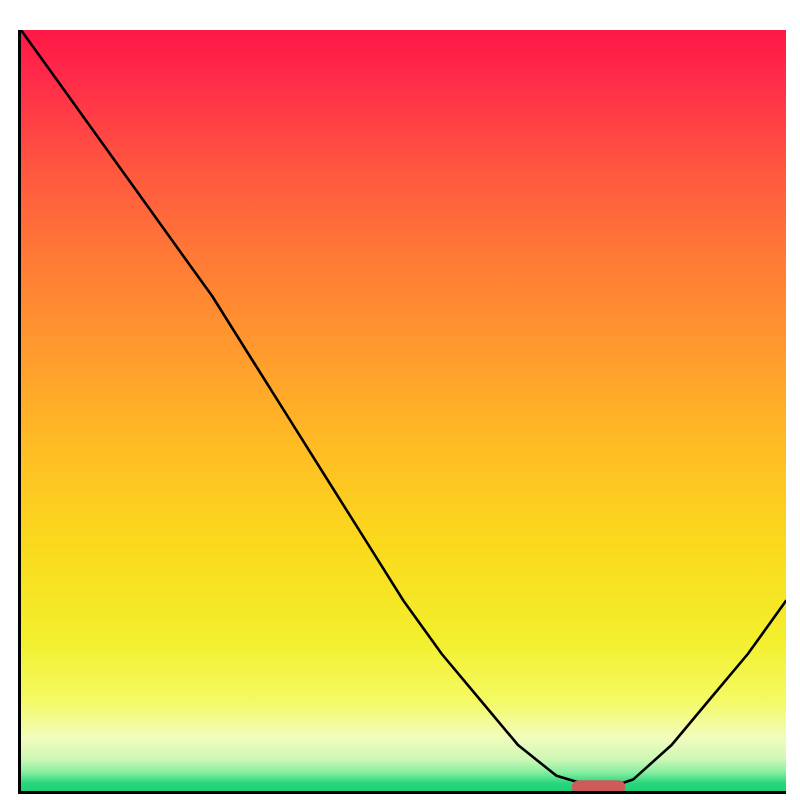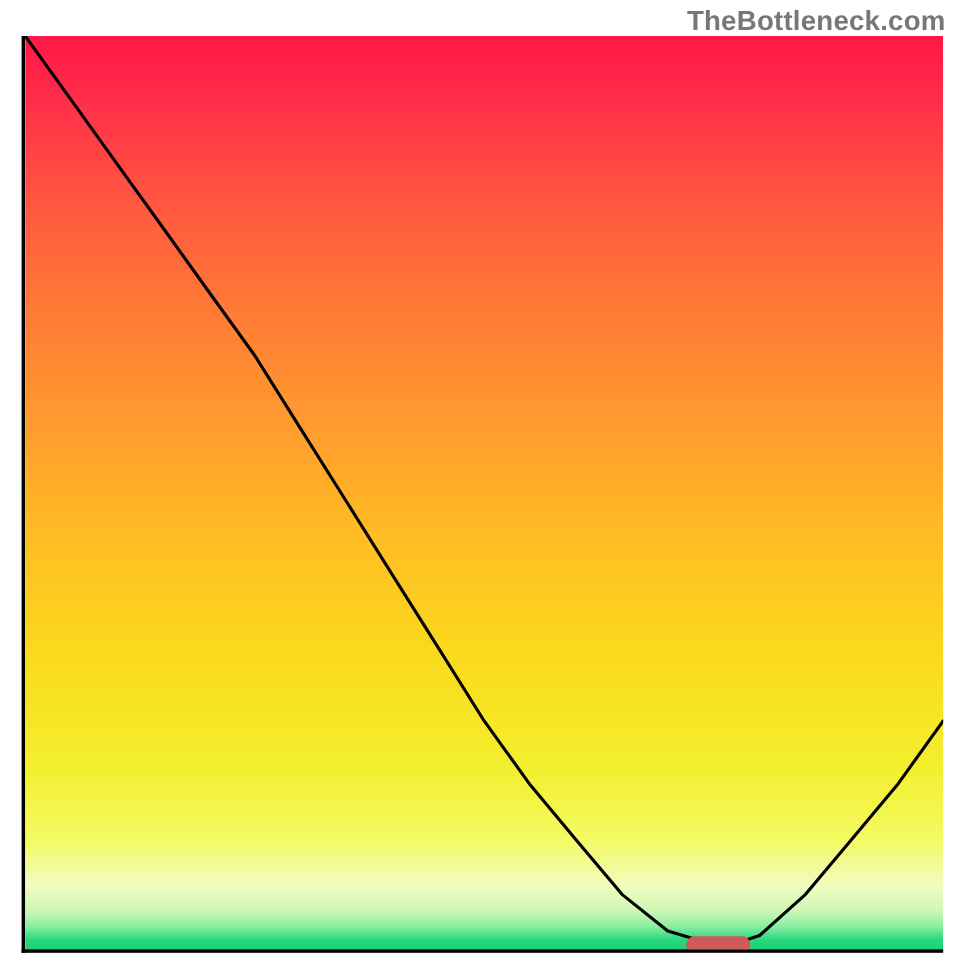--- a/index.html
+++ b/index.html
@@ -51,21 +51,20 @@
   }
   .marker {
     fill: #cf5a5a;
     stroke: none;
   }
 </style>
 </head>
 <body>
 <div class="container">
 
-  <div class="watermark">TheBottleneck.com</div>
 
   <div class="plot-frame"></div>
 
   <svg class="plot" viewBox="0 0 765 761" preserveAspectRatio="none">
     <defs>
       <linearGradient id="bg-grad" x1="0" y1="0" x2="0" y2="1">
         <stop offset="0" stop-color="#ff1846"></stop>
         <stop offset="0.06" stop-color="#ff2a4a"></stop>
         <stop offset="0.18" stop-color="#ff5640"></stop>
         <stop offset="0.30" stop-color="#ff7a36"></stop>

